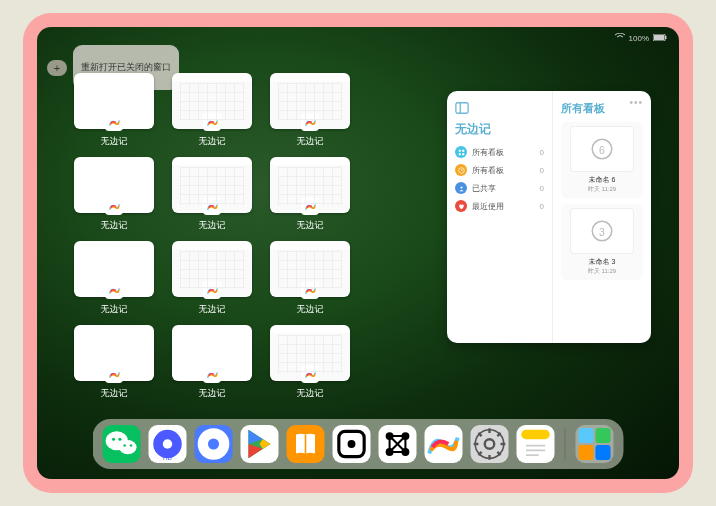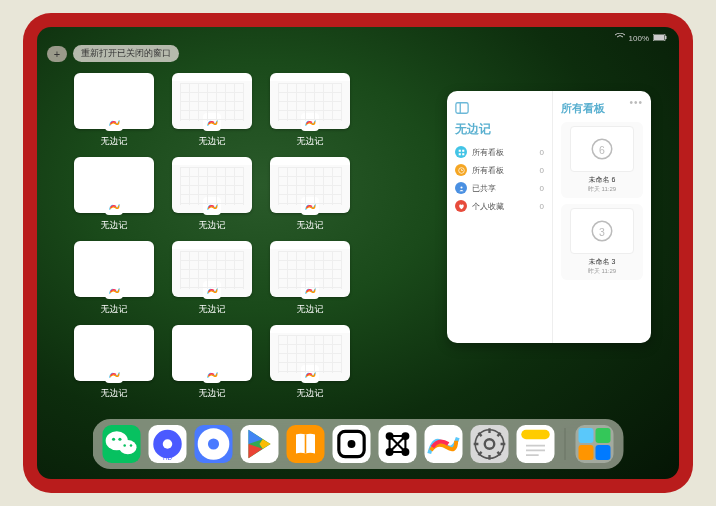--- a/index.html
+++ b/index.html
@@ -4,21 +4,21 @@
 <style>
 * { margin: 0; padding: 0; box-sizing: border-box; }
 body {
   width: 716px; height: 506px;
   background: #e8e6d8;
   display: flex; align-items: center; justify-content: center;
   font-family: -apple-system, "PingFang SC", sans-serif;
 }
 .ipad {
   width: 670px; height: 480px;
-  background: #b91c1c;
+  background: #fca5a5;
   border-radius: 28px;
   padding: 14px;
   position: relative;
 }
 .screen {
   width: 100%; height: 100%;
   background: radial-gradient(ellipse at 35% 35%, #2a5a2a 0%, #1a4a1a 30%, #0d2d0d 60%, #051505 100%);
   border-radius: 14px;
   position: relative;
   overflow: hidden;
@@ -34,21 +34,21 @@
   display: flex; gap: 6px; align-items: center;
 }
 .plus-btn {
   width: 20px; height: 16px;
   background: #9a9a8a; border-radius: 8px;
   display: flex; align-items: center; justify-content: center;
   font-size: 11px; color: #333;
 }
 .reopen-pill {
   background: rgba(200,200,190,0.9);
-  border-radius: 9px; padding: 2px 8px;
+  border-radius: 9px; padding: 16px 8px;
   font-size: 9px; color: #333;
 }
 .grid-area {
   position: absolute; left: 36px; top: 46px;
   display: grid;
   grid-template-columns: repeat(4, 82px);
   grid-auto-rows: 78px;
   gap: 6px 16px;
 }
 .app-window {
@@ -356,21 +356,21 @@
               </div>
               <span>已共享</span>
               <span class="cat-count">0</span>
             </div>
             <div class="cat-item">
               <div class="cat-dot" style="background: rgb(231, 76, 60);">
                 <svg viewBox="0 0 10 10">
                   <path d="M5 9 C1 6 1 2 3.5 2 C4.5 2 5 3 5 3 C5 3 5.5 2 6.5 2 C9 2 9 6 5 9 Z"></path>
                 </svg>
               </div>
-              <span>个人收藏</span>
+              <span>最近使用</span>
               <span class="cat-count">0</span>
             </div>
           </div>
     </div>
     <div class="panel-right">
       <div class="panel-right-title">所有看板</div>
       <div id="boards">
             <div class="board-card">
               <div class="board-thumb">
                 <svg viewBox="0 0 40 40">

